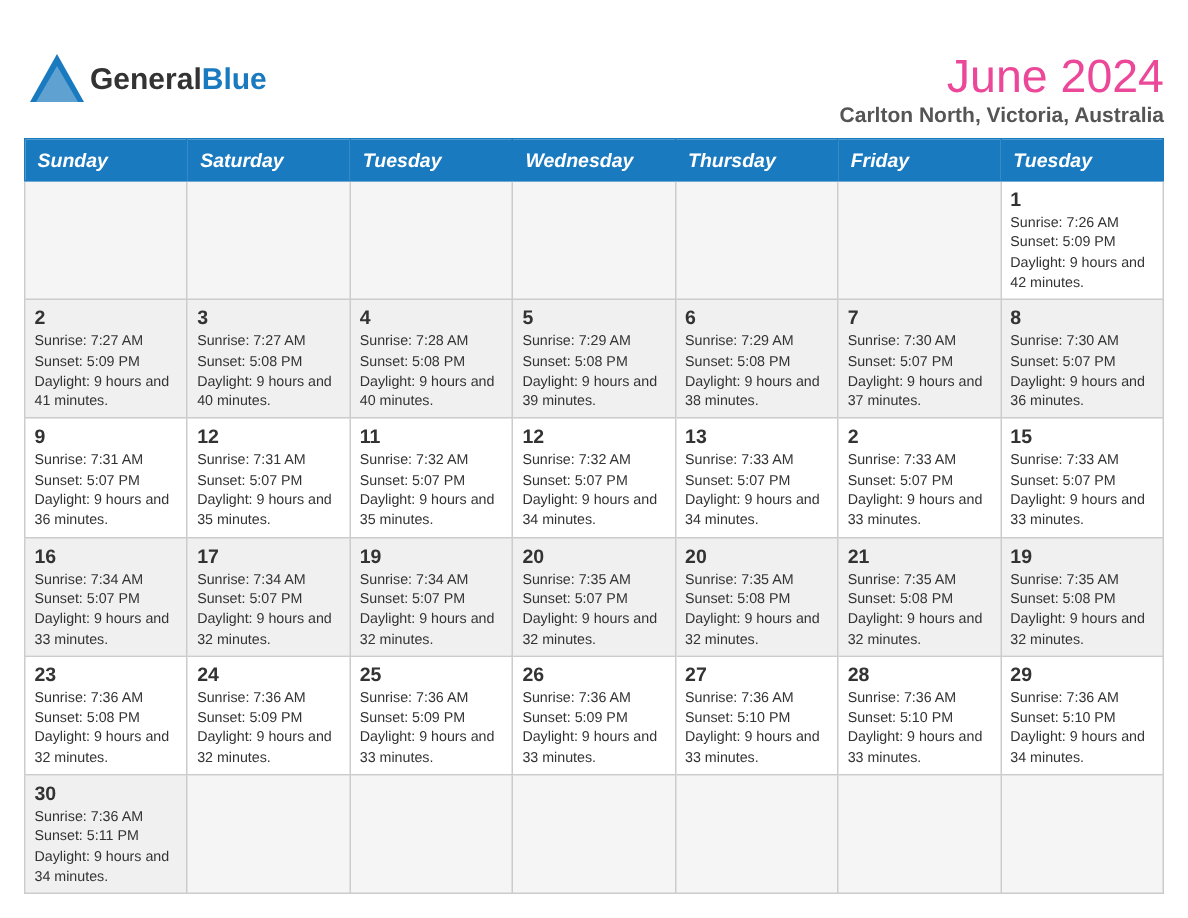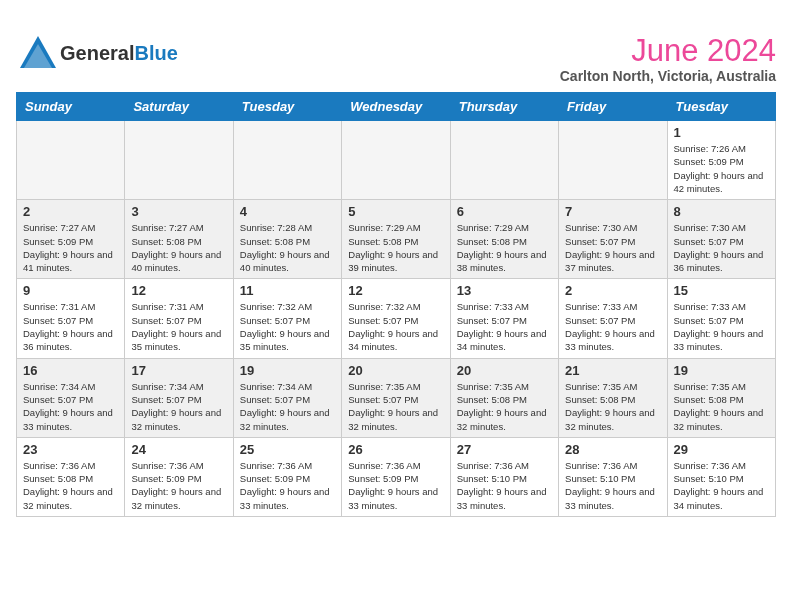--- a/index.html
+++ b/index.html
@@ -242,15 +242,27 @@
           </td>
           <td>
             <span class="day-number">28</span>
             <div class="day-info">Sunrise: 7:36 AM<br>Sunset: 5:10 PM<br>Daylight: 9 hours and 33 minutes.</div>
           </td>
           <td>
             <span class="day-number">29</span>
             <div class="day-info">Sunrise: 7:36 AM<br>Sunset: 5:10 PM<br>Daylight: 9 hours and 34 minutes.</div>
           </td>
         </tr>
+        <tr class="row-bg-light">
+          <td>
+            <span class="day-number">30</span>
+            <div class="day-info">Sunrise: 7:36 AM<br>Sunset: 5:11 PM<br>Daylight: 9 hours and 34 minutes.</div>
+          </td>
+          <td class="empty"></td>
+          <td class="empty"></td>
+          <td class="empty"></td>
+          <td class="empty"></td>
+          <td class="empty"></td>
+          <td class="empty"></td>
+        </tr>
       </tbody>
   </table>
 </div>
 
 </body></html>

